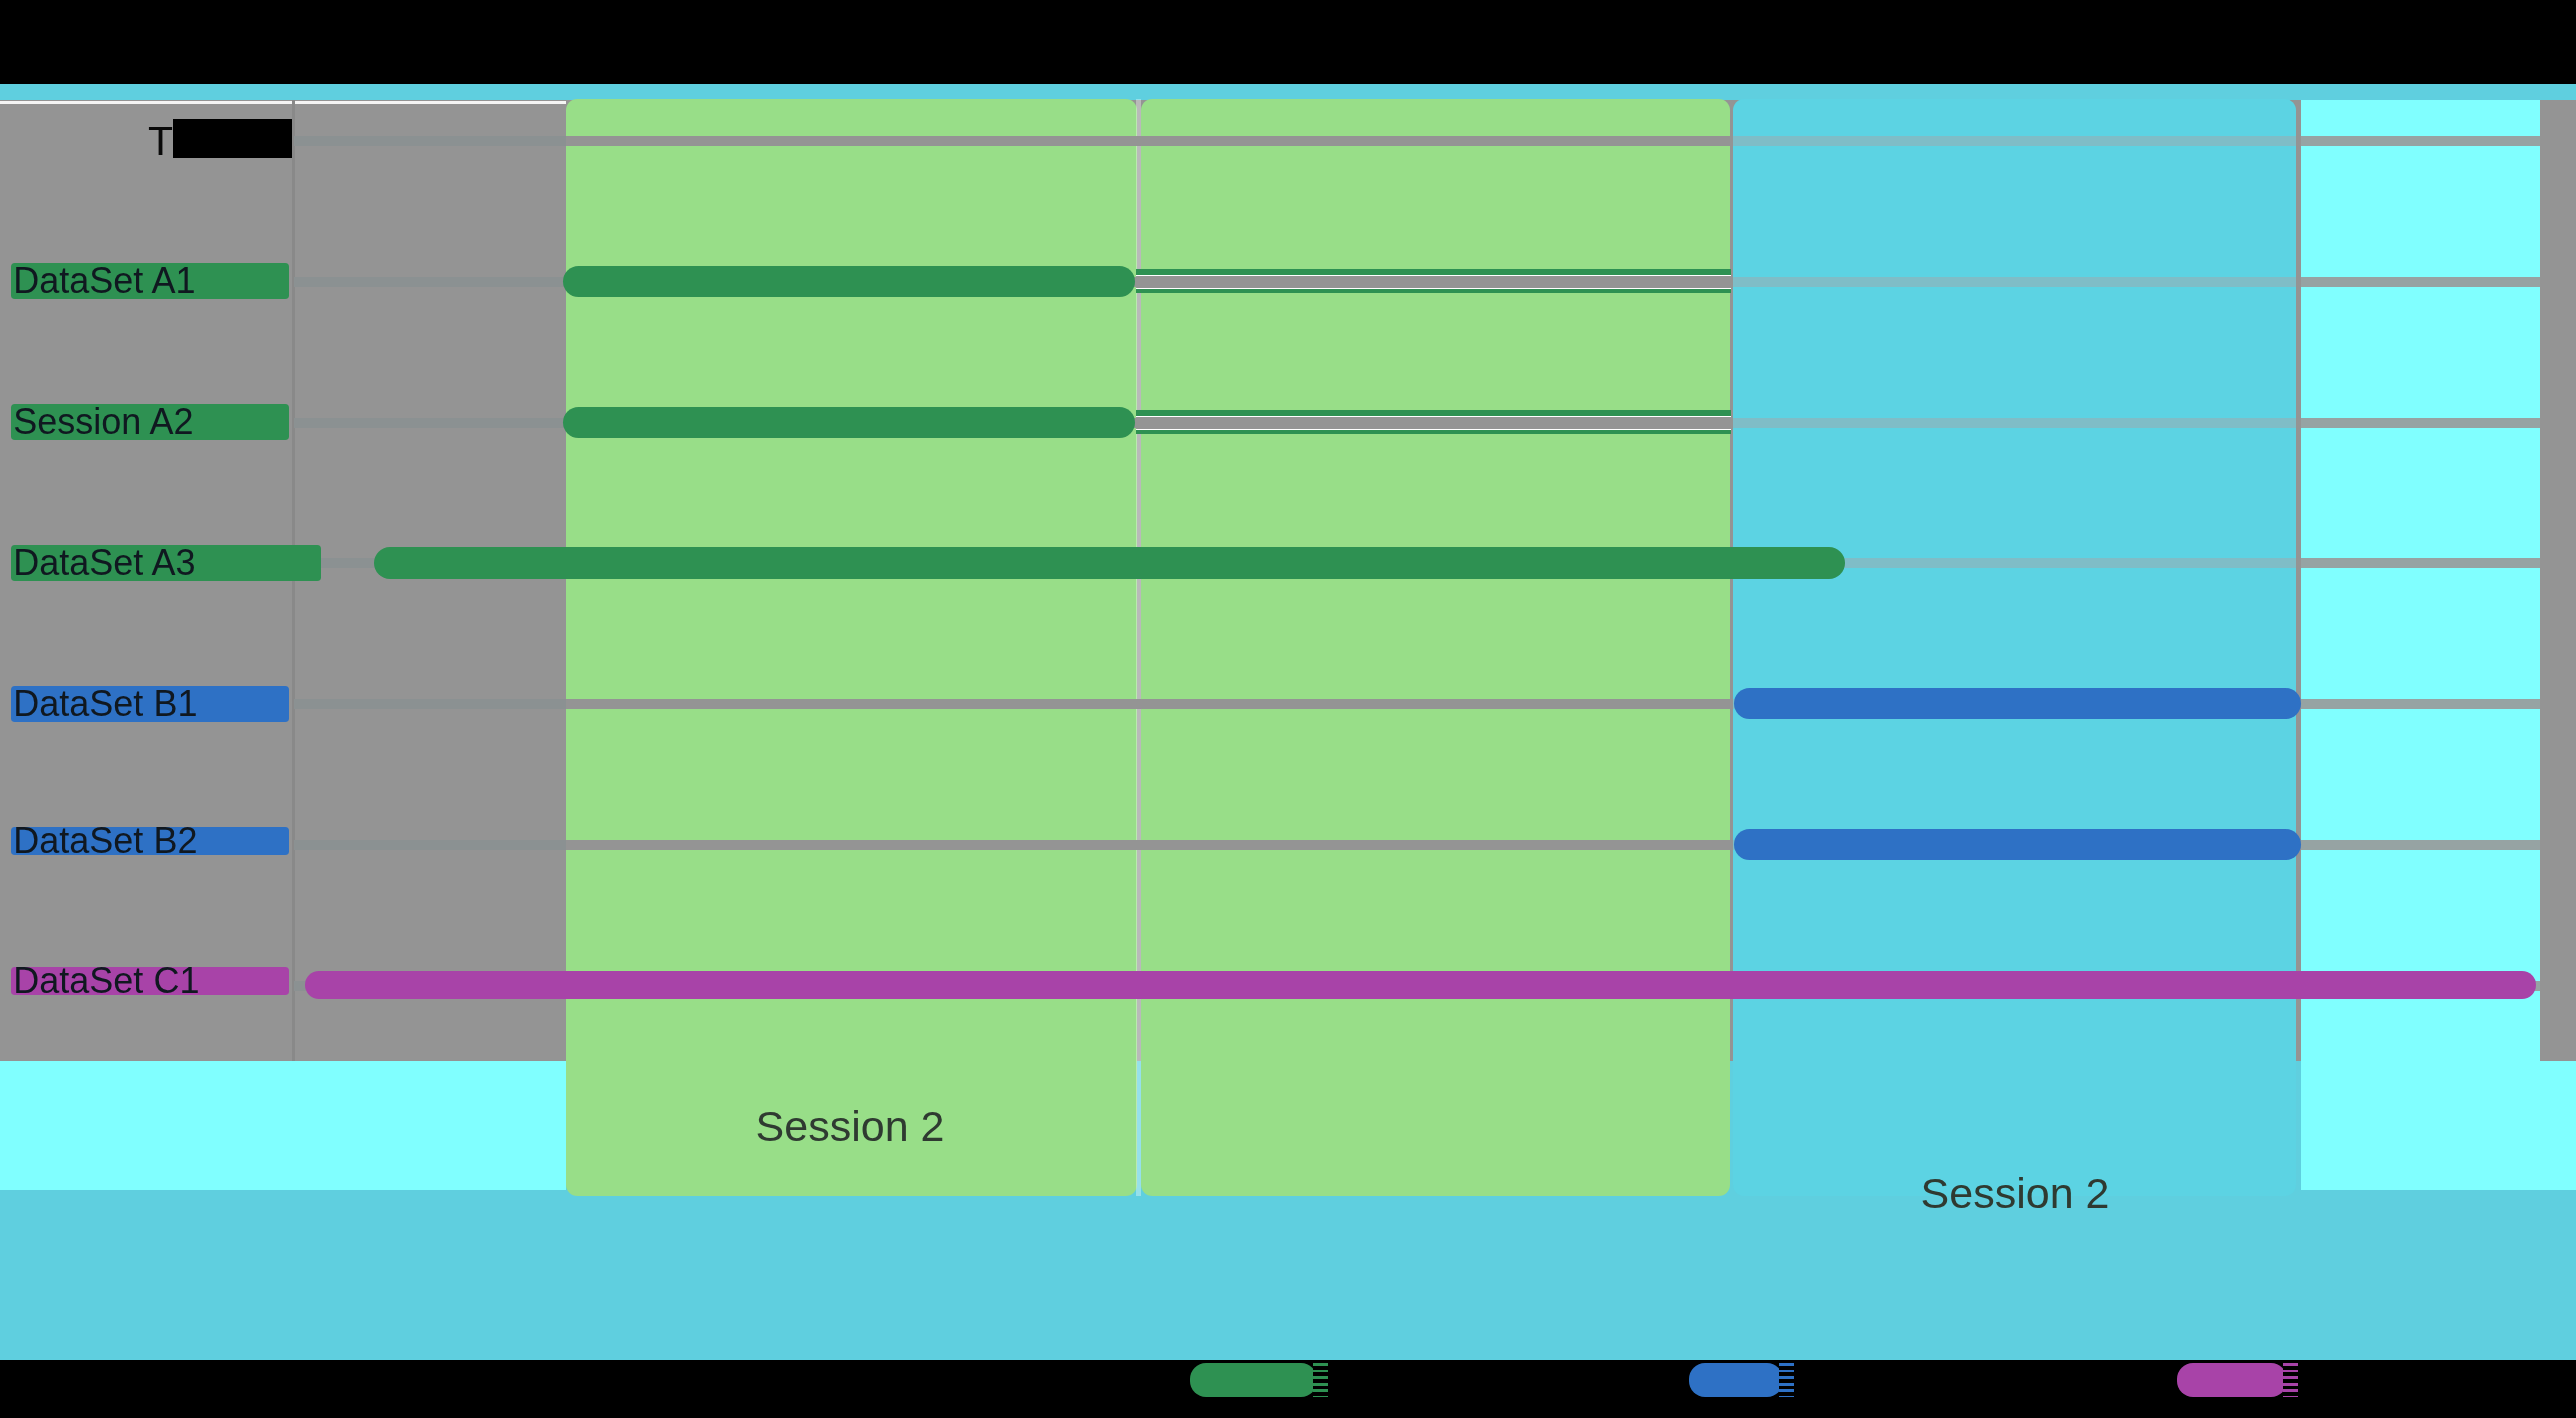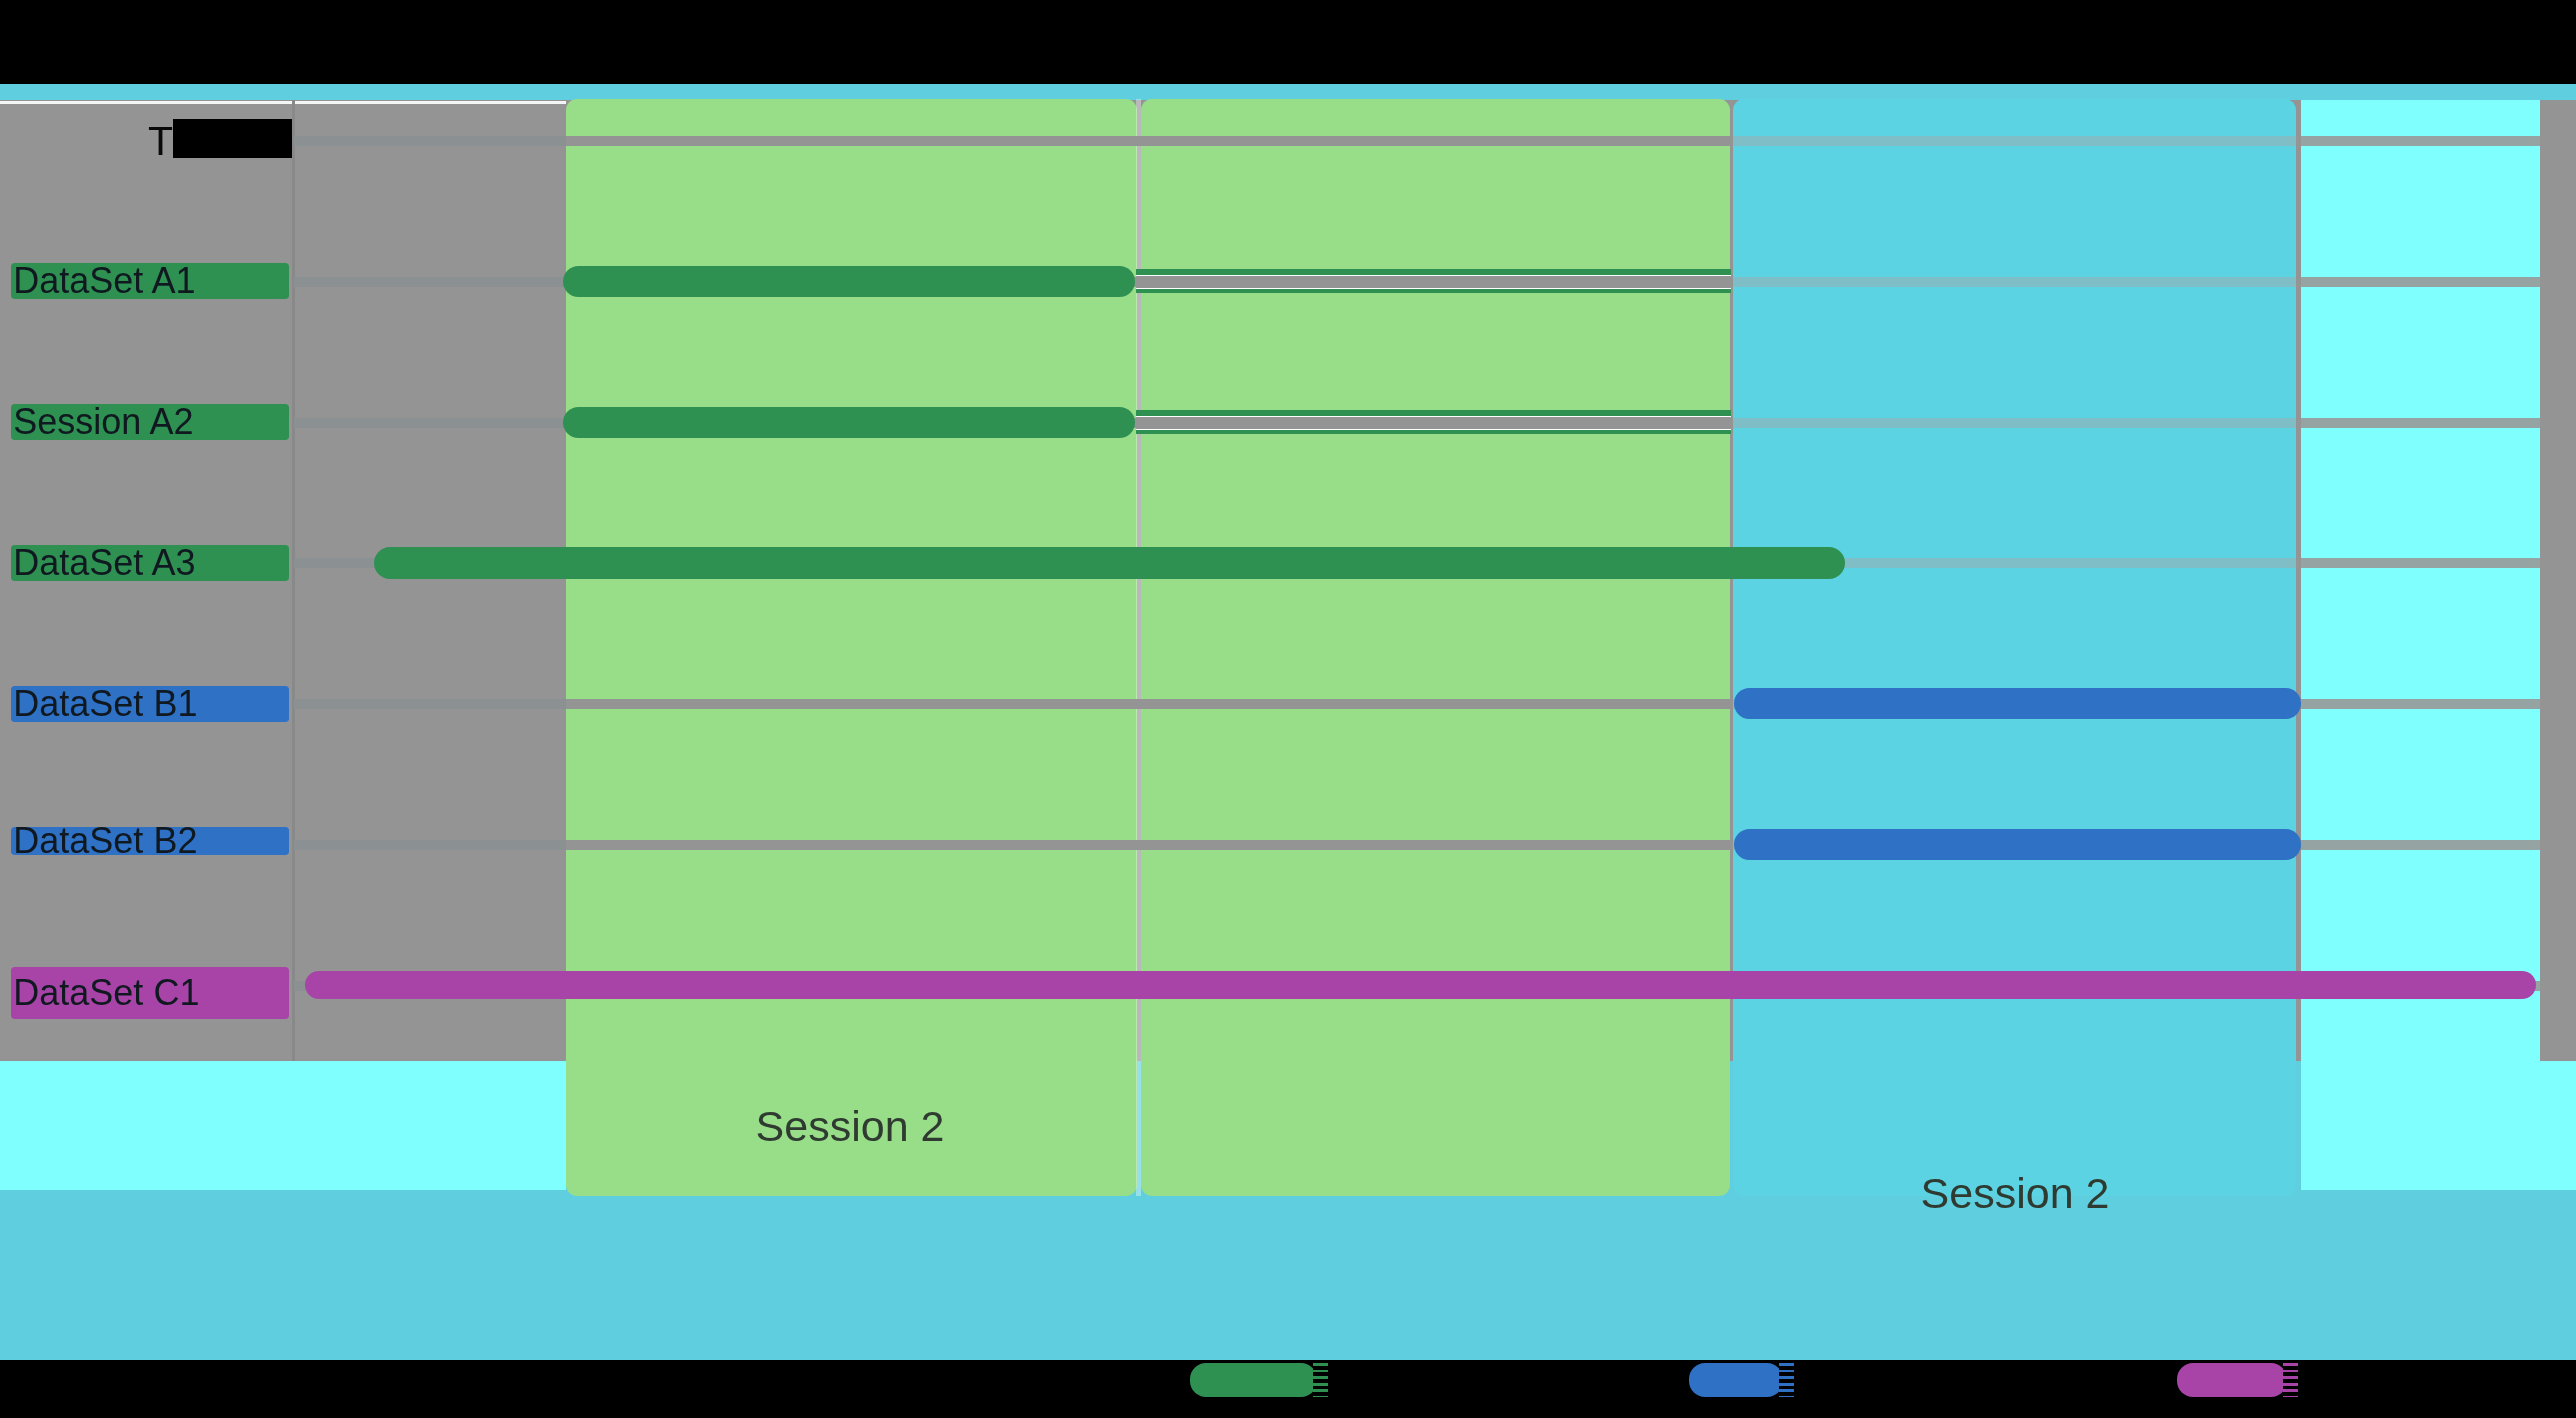--- a/index.html
+++ b/index.html
@@ -97,27 +97,27 @@
   <div id="row-layer">
       <div class="abs" style="left: 1136px; top: 269px; width: 595px; height: 24.4px; background: rgb(46, 145, 82);"></div>
       <div class="abs sliver-overlay" style="left: 1136px; top: 275px; width: 595px; height: 14px; background: rgb(148, 148, 148);"></div>
       <div class="abs bar" style="left: 563px; top: 266px; width: 572px; height: 31px; background: rgb(46, 145, 82);"></div>
       <div class="abs pill-label" style="left: 11.3px; top: 263px; width: 278px; height: 36px; background: rgb(46, 145, 82);">DataSet A1</div>
       <div class="abs" style="left: 1136px; top: 410px; width: 595px; height: 24.4px; background: rgb(46, 145, 82);"></div>
       <div class="abs sliver-overlay" style="left: 1136px; top: 416px; width: 595px; height: 14px; background: rgb(148, 148, 148);"></div>
       <div class="abs bar" style="left: 563px; top: 407px; width: 572px; height: 31px; background: rgb(46, 145, 82);"></div>
       <div class="abs pill-label" style="left: 11.3px; top: 404px; width: 278px; height: 36px; background: rgb(46, 145, 82);">Session A2</div>
       <div class="abs bar" style="left: 374px; top: 547px; width: 1471px; height: 32px; background: rgb(46, 145, 82);"></div>
-      <div class="abs pill-label" style="left: 11.3px; top: 545px; width: 278px; height: 36px; background: rgb(46, 145, 82);">DataSet A3</div>
+      <div class="abs pill-label" style="left: 11.3px; top: 545px; width: 310px; height: 36px; background: rgb(46, 145, 82);">DataSet A3</div>
       <div class="abs bar" style="left: 1734px; top: 688px; width: 567px; height: 31px; background: rgb(46, 113, 197);"></div>
       <div class="abs pill-label" style="left: 11.3px; top: 686px; width: 278px; height: 36px; background: rgb(46, 113, 197);">DataSet B1</div>
       <div class="abs bar" style="left: 1734px; top: 829px; width: 567px; height: 31px; background: rgb(46, 113, 197);"></div>
       <div class="abs pill-label" style="left: 11.3px; top: 827px; width: 278px; height: 28px; background: rgb(46, 113, 197);">DataSet B2</div>
       <div class="abs bar" style="left: 305px; top: 971px; width: 2231px; height: 28px; background: rgb(168, 67, 168);"></div>
-      <div class="abs pill-label" style="left: 11.3px; top: 967px; width: 278px; height: 52px; background: rgb(168, 67, 168);">DataSet C1</div>
+      <div class="abs pill-label" style="left: 11.3px; top: 967px; width: 278px; height: 28px; background: rgb(168, 67, 168);">DataSet C1</div>
     </div>
   <div id="session-layer">
       <div class="abs session-label" style="left: 850px; top: 1126px;">Session 2</div>
       <div class="abs session-label" style="left: 2015px; top: 1193px;">Session 2</div>
     </div>
 
   <div class="abs axis-title" style="left:148px;top:118px;">T</div>
   <div class="abs" style="left:173px;top:119px;width:119px;height:39px;background:#000;"></div>
 
   <div class="abs" style="left:0;top:1360px;width:2576px;height:59px;background:#000;"></div>

